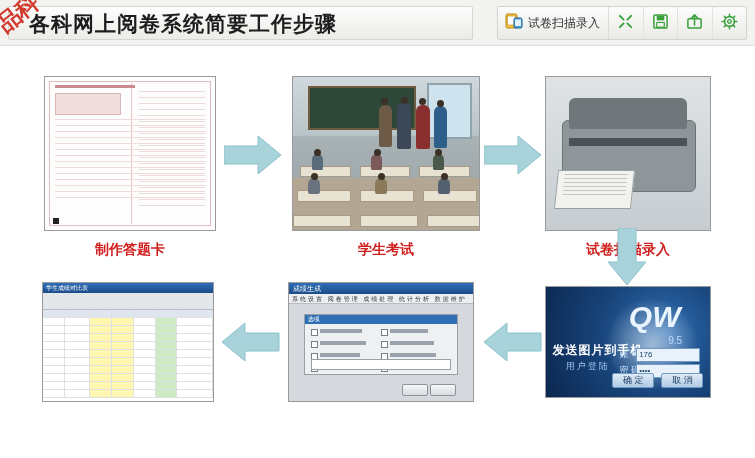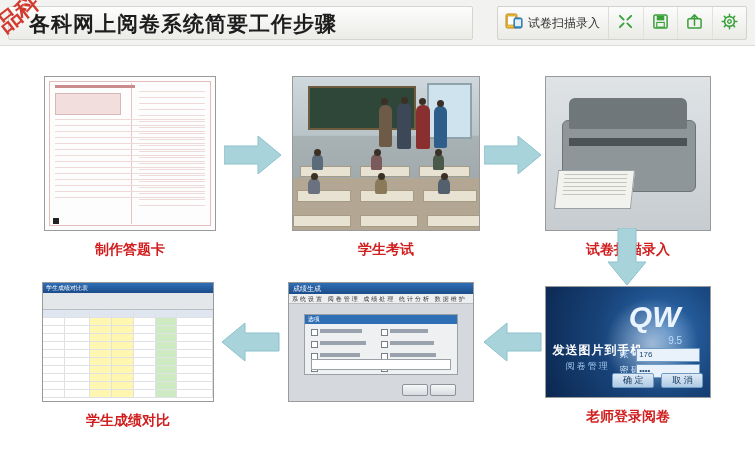--- a/index.html
+++ b/index.html
@@ -653,37 +653,36 @@
     </svg>
   </div>
 
   <div class="node" style="left:545px; top:240px;">
     <div class="thumb" style="width:166px; height:112px;">
       <div class="login">
         <div class="glow"></div>
         <div class="wlogo">QW</div>
         <div class="wsub">9.5</div>
         <div class="lead">发送图片到手机</div>
-        <div class="lead2">阅卷管理</div>
+        <div class="lead2">用户登陆</div>
 
         <div class="fld-label" style="top:55%;">账 号</div>
         <div class="fld" style="top:55%;">
           <span style="font-size:8px;color:#224a70;padding-left:2px;line-height:12px;display:block;">176</span>
         </div>
 
         <div class="fld-label" style="top:70%;">密 码</div>
         <div class="fld" style="top:70%;">
           <span style="font-size:8px;color:#224a70;padding-left:2px;line-height:12px;display:block;">••••</span>
         </div>
 
         <div class="btn" style="right:34%;">确 定</div>
         <div class="btn" style="right:4%;margin-top:48px;">取 消</div>
       </div>
     </div>
-    <div class="caption">老师登录阅卷</div>
   </div>
 
   <div class="arrow" style="left:484px; top:275px;">
     <svg width="58" height="42" viewBox="0 0 58 42">
       <polygon points="57,12 23,12 23,2 0,21 23,40 23,30 57,30" fill="#a8d3da" stroke="#8cc2cb" stroke-width="1"></polygon>
     </svg>
   </div>
 
   <div class="node" style="left:288px; top:236px;">
     <div class="thumb" style="width:186px; height:120px;">
@@ -832,16 +831,15 @@
               <div class="cell" style="width:26px;"></div>
             <div class="cell hl-yellow" style="width:22px;"></div>
               <div class="cell hl-yellow" style="width:22px;"></div>
             <div class="cell" style="width:22px;"></div>
               <div class="cell hl-green" style="width:22px;"></div>
             <div class="cell" style="width:36px;"></div>
           </div>
         </div>
       </div>
     </div>
-    <div class="caption">学生成绩对比</div>
   </div>
 
 </div>
 
 </body></html>

